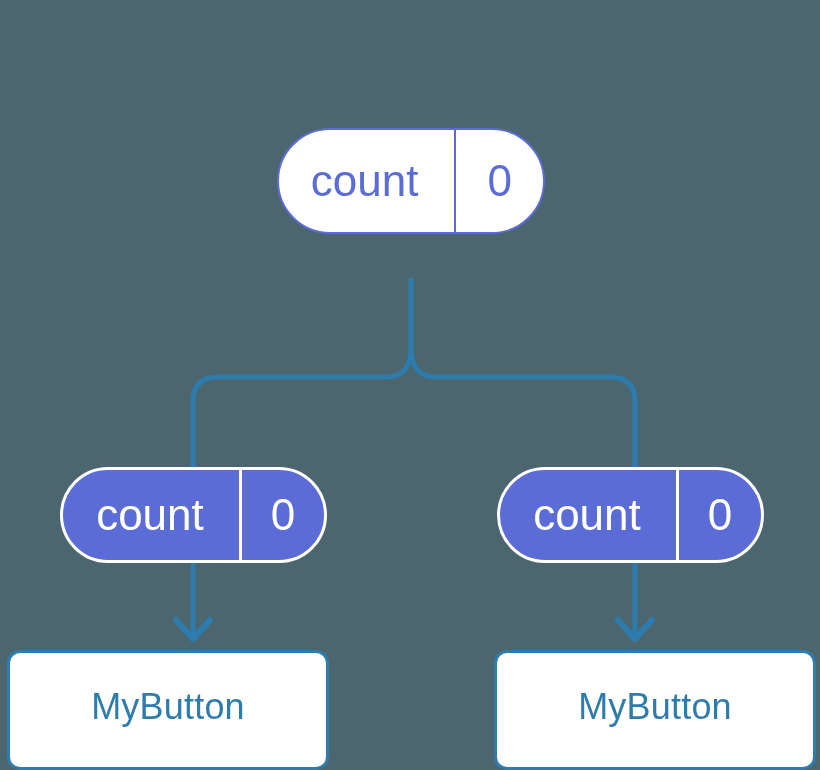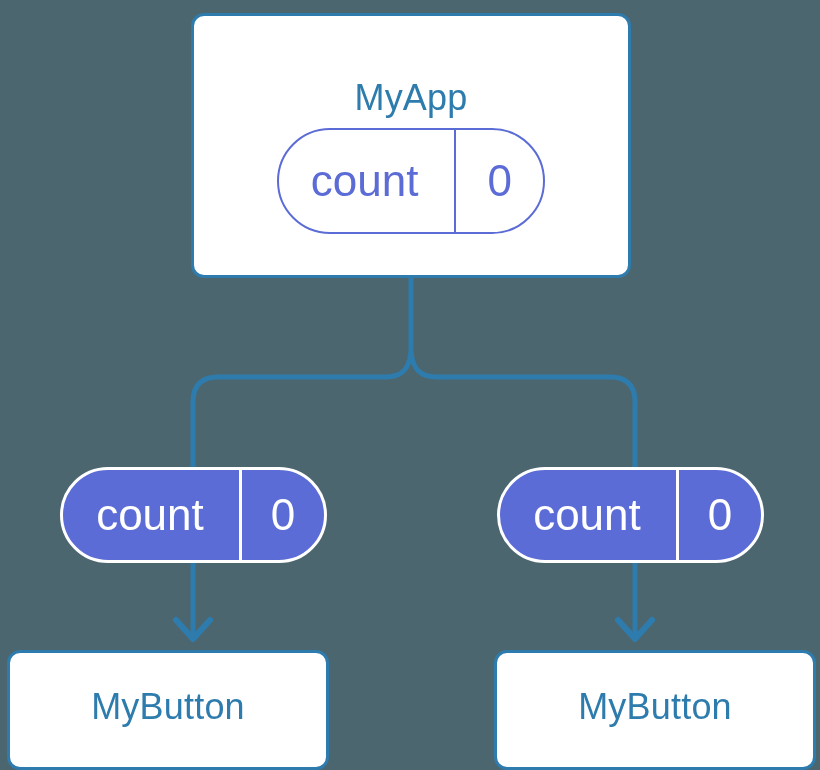--- a/index.html
+++ b/index.html
@@ -156,23 +156,20 @@
 
     <path d="M 411 352 C 413 372 423 377 436 377 L 610 377 Q 635 377 635 402 L 635 467" fill="none" stroke="#2d7cad" stroke-width="5" stroke-linecap="butt" stroke-linejoin="round"></path>
 
     <path d="M 193 563 L 193 640" fill="none" stroke="#2d7cad" stroke-width="5" stroke-linecap="butt"></path>
     <path d="M 176 620 L 193 639 L 210 620" fill="none" stroke="#2d7cad" stroke-width="6" stroke-linecap="round" stroke-linejoin="round"></path>
 
     <path d="M 635 563 L 635 640" fill="none" stroke="#2d7cad" stroke-width="5" stroke-linecap="butt"></path>
     <path d="M 618 620 L 635 639 L 652 620" fill="none" stroke="#2d7cad" stroke-width="6" stroke-linecap="round" stroke-linejoin="round"></path>
   </svg>
 
-  <div class="component-box" id="myapp-box">
-    <div class="component-title">MyApp</div>
-  </div>
 
   <div class="state-pill outlined" id="state-pill-root">
     <div class="pill-key">count</div>
     <div class="pill-value">0</div>
   </div>
 
   <div class="state-pill filled mid" id="state-pill-left">
     <div class="pill-key">count</div>
     <div class="pill-value">0</div>
   </div>

